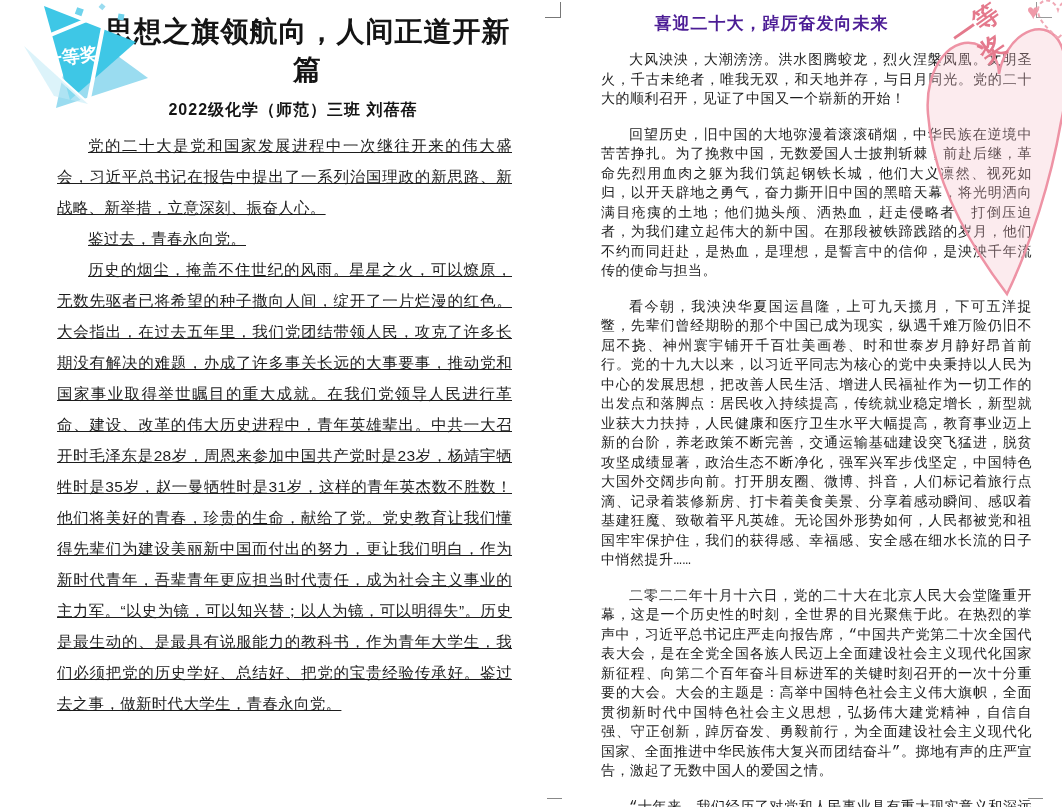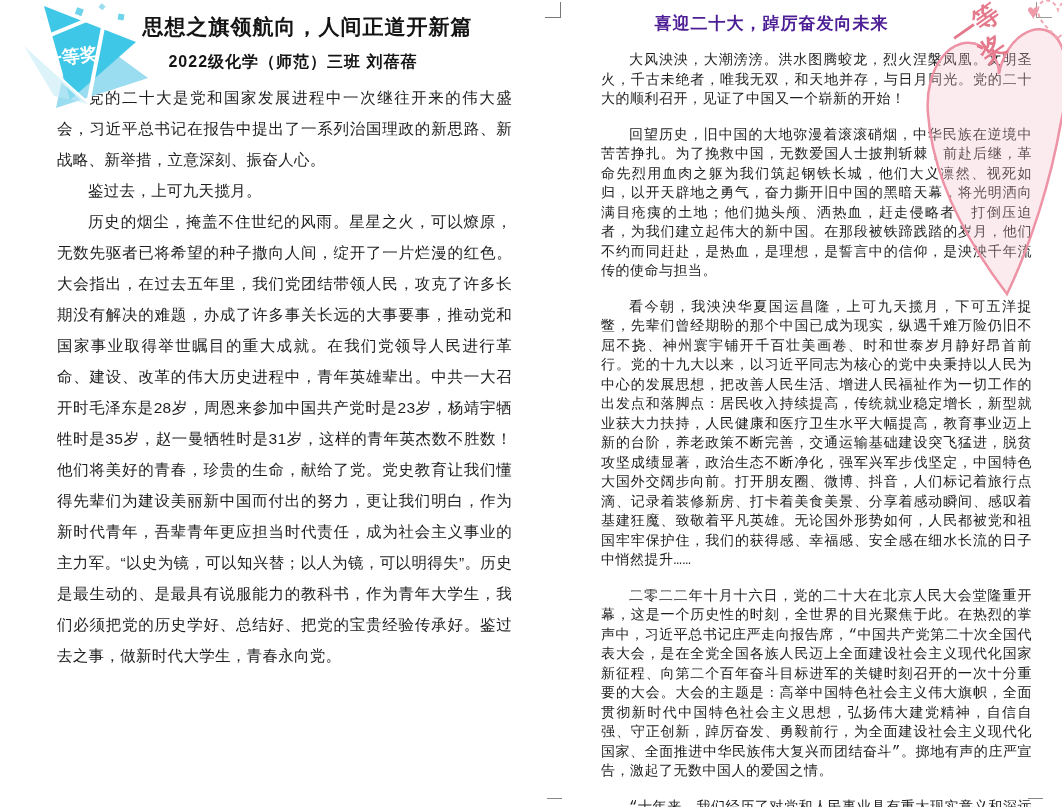--- a/index.html
+++ b/index.html
@@ -8,32 +8,32 @@
     background:#ffffff;
     font-family:"Liberation Sans","DejaVu Sans",sans-serif;
   }
   .page{position:absolute;top:0;height:807px;overflow:hidden;background:#fff;}
   #left-page{left:0;width:531px;}
   #right-page{left:531px;width:531px;}
 
   
   .lp-title{
     margin:13px 8px 0 92px;text-align:center;
-    font-size:21px;font-weight:bold;color:#141414;letter-spacing:1px;
+    font-size:28px;font-weight:bold;color:#141414;letter-spacing:1px;
   }
   .lp-byline{
     margin:11px 0 9px 55px;text-align:center;
     font-size:16px;font-weight:bold;color:#141414;letter-spacing:1px;
   }
   .lp-body{
     margin:9px 19px 0 57px;
     font-size:15.5px;line-height:31px;letter-spacing:.3px;
     color:#1d1d1d;text-align:justify;
   }
-  .lp-body p{margin:0;text-indent:2em;}
+  .lp-body p{margin:0;text-indent:2em;text-decoration:underline;}
 
   
   .lp-badge{position:absolute;left:14px;top:0;width:138px;height:116px;pointer-events:none;}
 
   
   .rp-title{
     margin:12px 60px 0 10px;text-align:center;
     font-size:17px;font-weight:bold;color:#4c1d95;letter-spacing:1px;
   }
   .rp-body{
@@ -77,21 +77,21 @@
     <polygon points="10,46 92,12 74,104" fill="none" stroke="#ffffff" stroke-width="4"></polygon>
     <polygon points="10,46 40,96 74,104" fill="#bfe9f6" opacity="0.55"></polygon>
     <text x="30" y="62" font-size="18" font-weight="bold" fill="#ffffff" transform="rotate(-7 62 56)">一等奖</text>
   </svg>
 
   <h1 class="lp-title">思想之旗领航向，人间正道开新篇</h1>
   <h2 class="lp-byline">2022级化学（师范）三班  刘蓓蓓</h2>
 
   <div class="lp-body">
       <p>党的二十大是党和国家发展进程中一次继往开来的伟大盛会，习近平总书记在报告中提出了一系列治国理政的新思路、新战略、新举措，立意深刻、振奋人心。</p>
-      <p>鉴过去，上可九天揽月。</p>
+      <p>鉴过去，青春永向党。</p>
       <p>历史的烟尘，掩盖不住世纪的风雨。星星之火，可以燎原，无数先驱者已将希望的种子撒向人间，绽开了一片烂漫的红色。大会指出，在过去五年里，我们党团结带领人民，攻克了许多长期没有解决的难题，办成了许多事关长远的大事要事，推动党和国家事业取得举世瞩目的重大成就。在我们党领导人民进行革命、建设、改革的伟大历史进程中，青年英雄辈出。中共一大召开时毛泽东是28岁，周恩来参加中国共产党时是23岁，杨靖宇牺牲时是35岁，赵一曼牺牲时是31岁，这样的青年英杰数不胜数！他们将美好的青春，珍贵的生命，献给了党。党史教育让我们懂得先辈们为建设美丽新中国而付出的努力，更让我们明白，作为新时代青年，吾辈青年更应担当时代责任，成为社会主义事业的主力军。“以史为镜，可以知兴替；以人为镜，可以明得失”。历史是最生动的、是最具有说服能力的教科书，作为青年大学生，我们必须把党的历史学好、总结好、把党的宝贵经验传承好。鉴过去之事，做新时代大学生，青春永向党。</p>
     </div>
 </div>
 
 <div class="page" id="right-page">
 
   <div class="mark mark-tl"></div>
   <div class="mark mark-tr"></div>
   <div class="mark mark-bl"></div>
   <div class="mark mark-br"></div>

